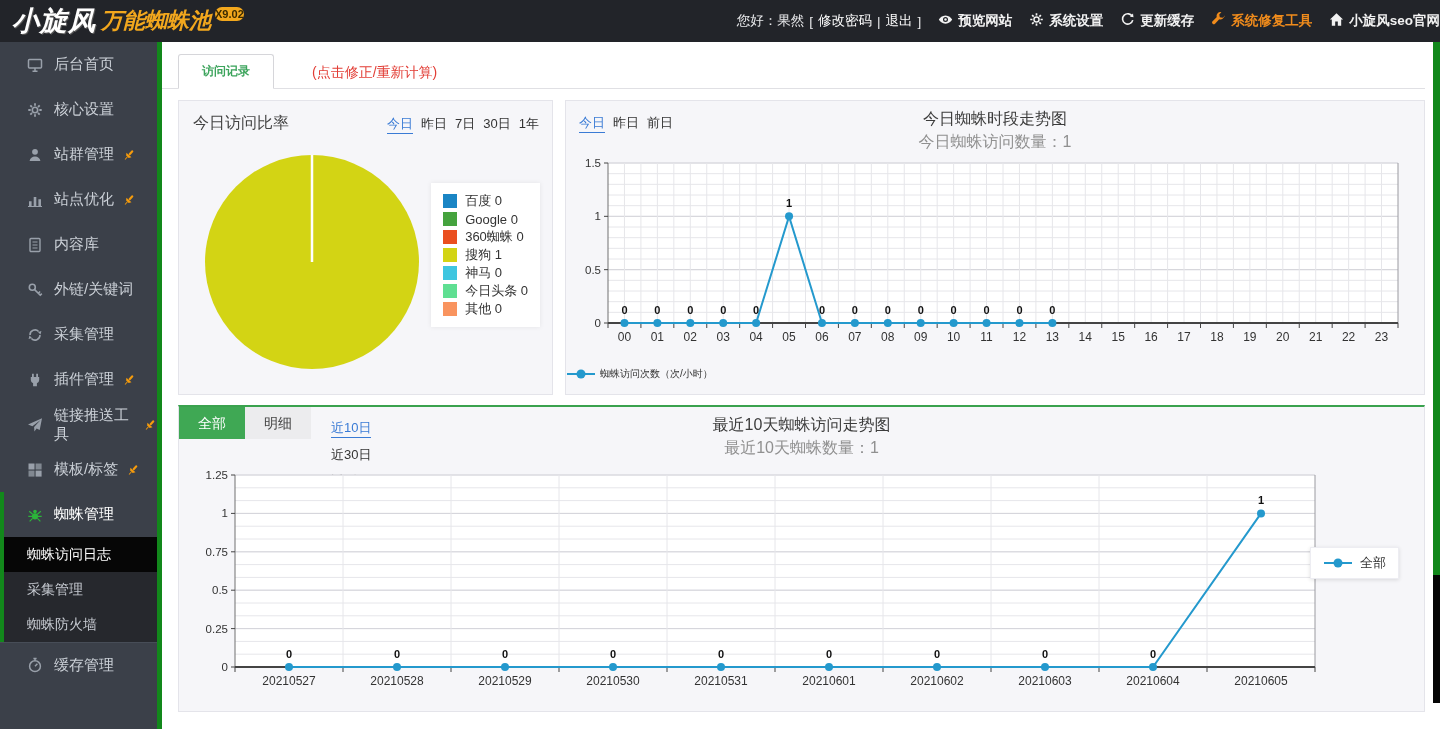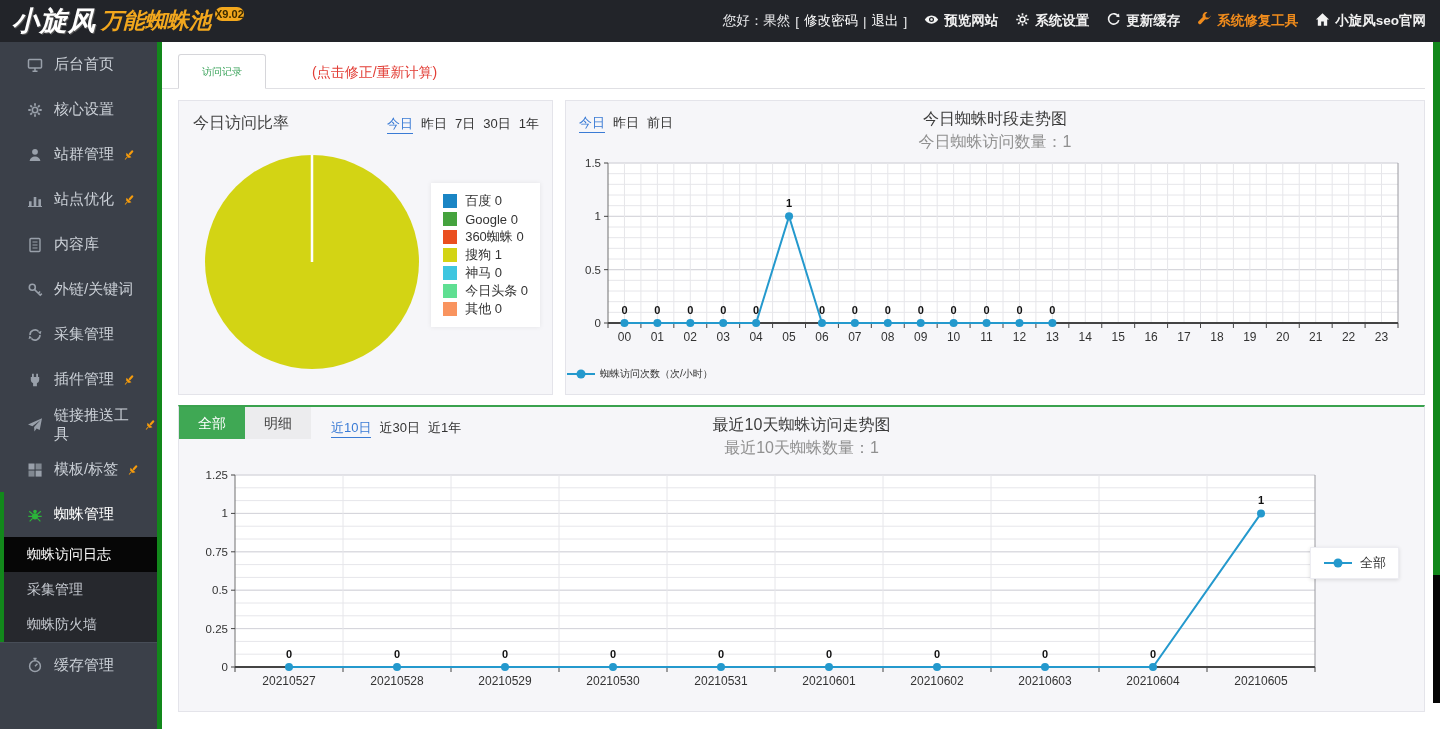--- a/index.html
+++ b/index.html
@@ -11,21 +11,21 @@
   
   .header{position:absolute;left:0;top:0;width:1440px;height:42px;background:#222429;
           display:flex;align-items:center;color:#e9eaec;z-index:5;}
   .logo{display:flex;align-items:center;padding-left:12px;}
   .logo-main{font-size:27px;font-weight:bold;font-style:italic;color:#fff;letter-spacing:1px;
              text-shadow:1px 1px 0 #595959;}
   .logo-sub{font-size:22px;font-weight:bold;font-style:italic;color:#f2a71d;margin-left:5px;}
   .badge{background:#f2a71d;color:#3a2a00;font-size:11px;font-weight:bold;padding:1px 0;
          border-radius:9px;margin-left:4px;margin-top:-14px;}
   .header-right{margin-left:auto;display:flex;align-items:center;gap:17px;font-size:13.5px;
-                padding-right:14px;white-space:nowrap;}
+                white-space:nowrap;}
   .account{display:flex;align-items:center;gap:5px;}
   .account a{color:#fff;text-decoration:none;cursor:pointer;}
   .nav-item{display:flex;align-items:flex-start;gap:5px;cursor:pointer;color:#f2f2f2;font-weight:bold;}
   .nav-item.hl{color:#ef8b1c;}
   .nicon{width:15px;height:15px;}
 
   
   .sidebar{position:absolute;left:0;top:42px;width:157px;bottom:0;background:#3b4049;}
   .green-strip{position:absolute;left:157px;top:42px;width:5px;bottom:0;background:#12881b;}
   .side-item{height:45px;display:flex;align-items:center;padding-left:27px;color:#ccd1d8;
@@ -39,33 +39,33 @@
   .side-sub-item{height:35px;display:flex;align-items:center;padding-left:23px;color:#c6cad1;
                  font-size:14px;cursor:pointer;}
   .side-sub-item.active{background:#060606;color:#fff;}
   .side-item.bottom{border-top:1px solid #474d57;}
 
   
   .content{position:absolute;left:162px;top:42px;right:0;bottom:0;background:#fff;}
   .tabbar{position:absolute;left:0;top:13px;right:15px;height:33px;border-bottom:1px solid #e0e0e4;}
   .tab-active{position:absolute;left:16px;bottom:-1px;background:#fff;border:1px solid #d6d6da;
               border-bottom:1px solid #fff;border-radius:3px 3px 0 0;padding:0 23px;height:33px;
-              line-height:33px;color:#3ca45c;font-weight:normal;font-size:10px;cursor:pointer;}
+              line-height:33px;color:#3ca45c;font-weight:bold;font-size:12px;cursor:pointer;}
   .tab-note{position:absolute;left:150px;top:9px;color:#e23d35;font-size:14px;cursor:pointer;}
 
   .panel{position:absolute;background:#f6f6f9;border:1px solid #e4e4ea;box-sizing:border-box;}
   #pie-panel{left:16px;top:58px;width:375px;height:295px;}
   #hour-panel{left:403px;top:58px;width:860px;height:295px;}
   #daily-panel{left:16px;top:363px;width:1247px;height:307px;border-top:2px solid #3aa24e;}
 
   .p-title{position:absolute;left:14px;top:12px;font-size:16px;color:#454545;}
   .ranges{position:absolute;display:flex;gap:8px;font-size:13px;color:#333;}
   #pie-ranges{right:13px;top:14px;}
   #hour-ranges{left:13px;top:13px;}
-  #daily-ranges{left:152px;top:12px;}
+  #daily-ranges{left:152px;top:12px;flex-direction:column;}
   .ranges .r{cursor:pointer;}
   .ranges .r.active{color:#3a7bd5;border-bottom:1px solid #3a7bd5;}
 
   .chart-title{position:absolute;left:0;right:0;top:8px;text-align:center;font-size:16px;
                color:#3c3c3c;pointer-events:none;}
   .chart-sub{position:absolute;left:0;right:0;top:31px;text-align:center;font-size:16px;
              color:#909090;pointer-events:none;}
 
   #pie-chart{position:absolute;left:18px;top:46px;}
   #hour-chart{position:absolute;left:12px;top:50px;}

